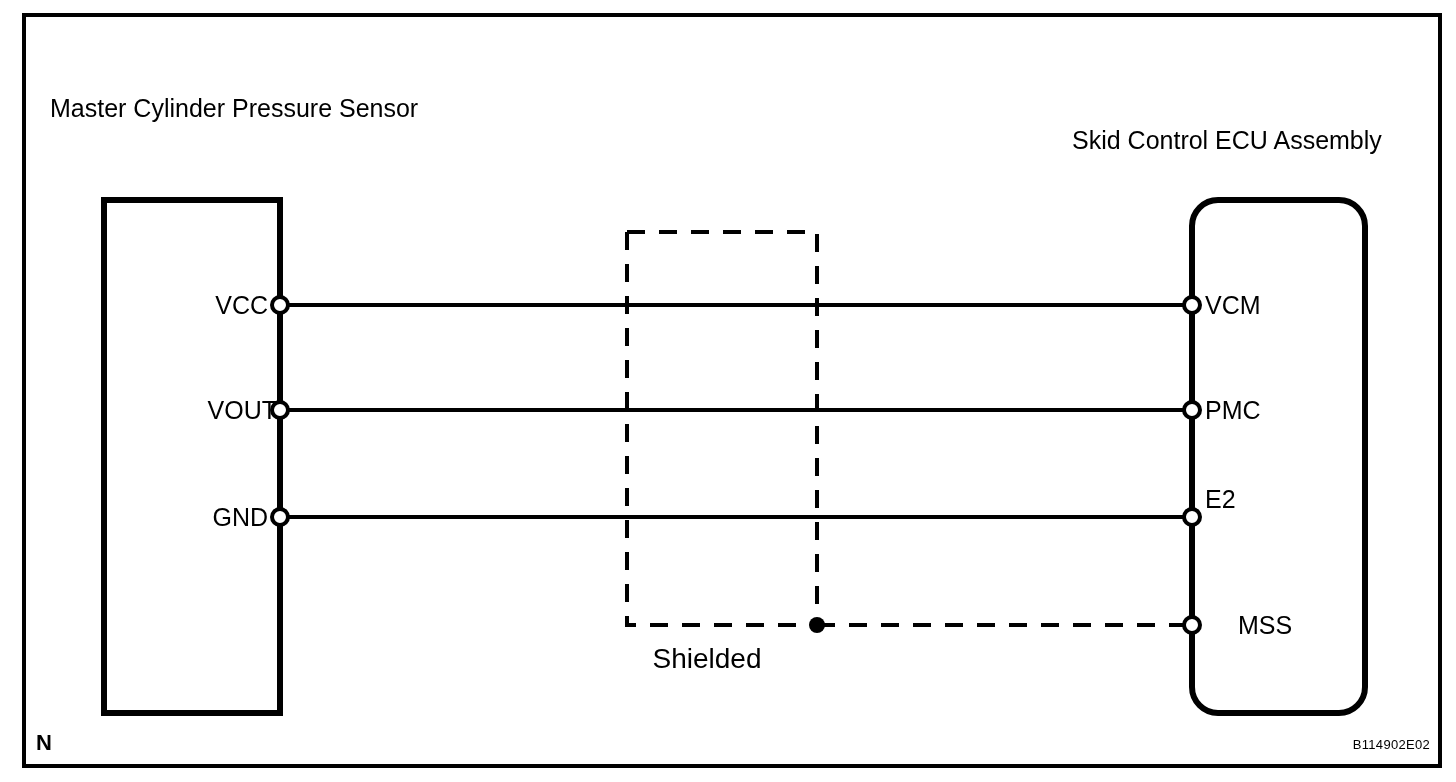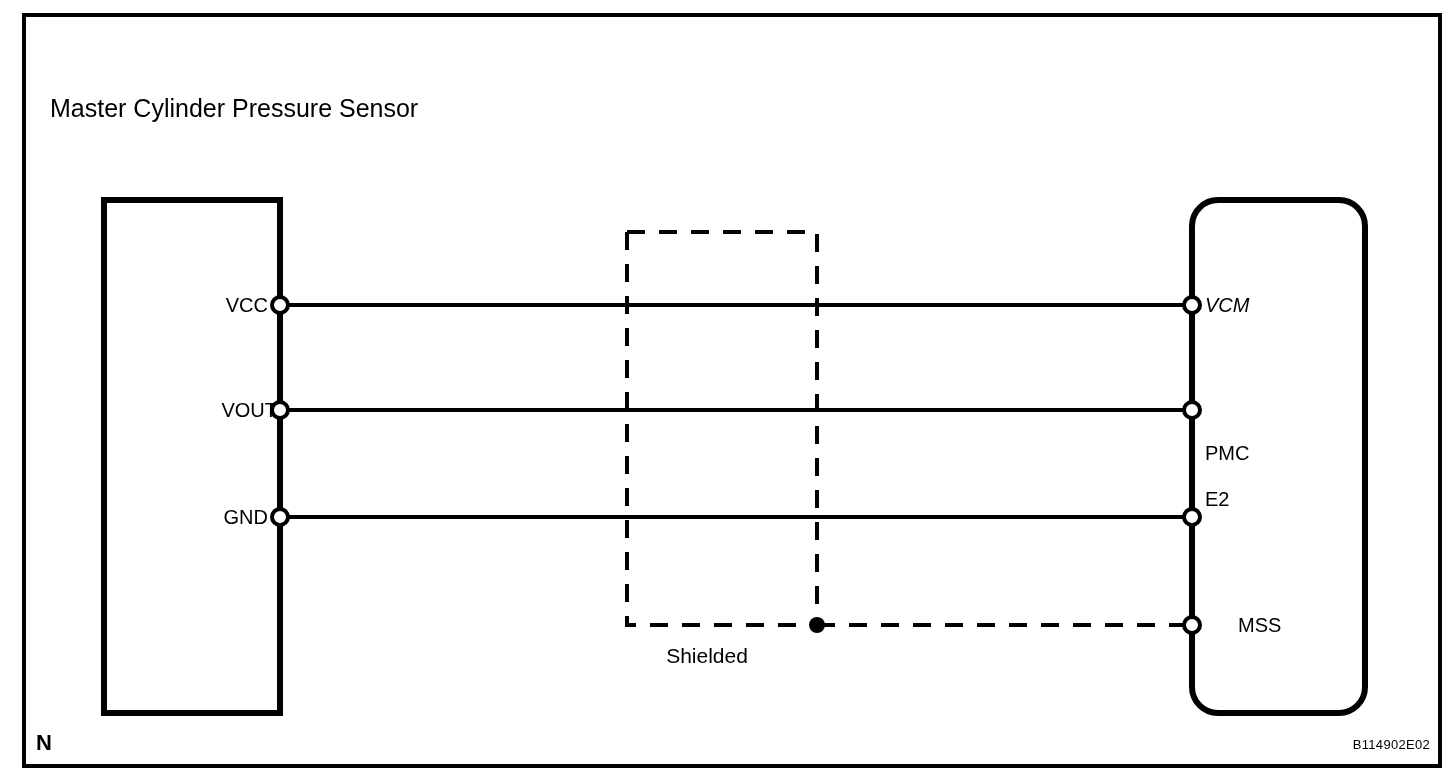--- a/index.html
+++ b/index.html
@@ -37,30 +37,30 @@
   .lbl {
     position: absolute;
     white-space: nowrap;
     line-height: 1;
     color: #000000;
   }
   .title-lbl {
     font-size: 25px;
   }
   .pin-lbl {
-    font-size: 20px;
+    font-size: 25px;
   }
   .pin-left {
     transform: translate(-100%, -50%);
   }
   .pin-right {
     transform: translate(0, -50%);
   }
   .shield-lbl {
-    font-size: 21px;
+    font-size: 28px;
     transform: translate(-50%, 0);
   }
   .corner-n {
     font-size: 22px;
     font-weight: bold;
   }
   .code-lbl {
     font-size: 13px;
     letter-spacing: 0.3px;
     transform: translate(-100%, 0);
@@ -97,27 +97,28 @@
     <circle cx="280" cy="517" r="8" fill="#ffffff" stroke="#000000" stroke-width="4"></circle>
 
     <circle cx="1192" cy="305" r="8" fill="#ffffff" stroke="#000000" stroke-width="4"></circle>
     <circle cx="1192" cy="410" r="8" fill="#ffffff" stroke="#000000" stroke-width="4"></circle>
     <circle cx="1192" cy="517" r="8" fill="#ffffff" stroke="#000000" stroke-width="4"></circle>
     <circle cx="1192" cy="625" r="8" fill="#ffffff" stroke="#000000" stroke-width="4"></circle>
   </svg>
 
   <div class="lbl title-lbl" style="left:38px; top:96px;margin-left:12px;">Master Cylinder Pressure Sensor</div>
 
+  <div class="lbl title-lbl" style="left:1072px; top:128px;">Skid Control ECU Assembly</div>
 
   <div class="lbl pin-lbl pin-left" style="left:268px; top:305px;">VCC</div>
   <div class="lbl pin-lbl pin-left" style="left:277px; top:410px;">VOUT</div>
   <div class="lbl pin-lbl pin-left" style="left:268px; top:517px;text-align:right;">GND</div>
 
-  <div class="lbl pin-lbl pin-right" style="left:1205px; top:305px;font-style:italic;">VCM</div>
-  <div class="lbl pin-lbl pin-right" style="left:1205px; top:410px;margin-top:43px;">PMC</div>
+  <div class="lbl pin-lbl pin-right" style="left:1205px; top:305px;">VCM</div>
+  <div class="lbl pin-lbl pin-right" style="left:1205px; top:410px;">PMC</div>
   <div class="lbl pin-lbl pin-right" style="left:1205px; top:499px;">E2</div>
   <div class="lbl pin-lbl pin-right" style="left:1238px; top:625px;">MSS</div>
 
   <div class="lbl shield-lbl" style="left:707px; top:645px;">Shielded</div>
 
   <div class="lbl corner-n" style="left:36px; top:732px;">N</div>
 
   <div class="lbl code-lbl" style="left:1430px; top:738px;">B114902E02</div>
 
 </div>

